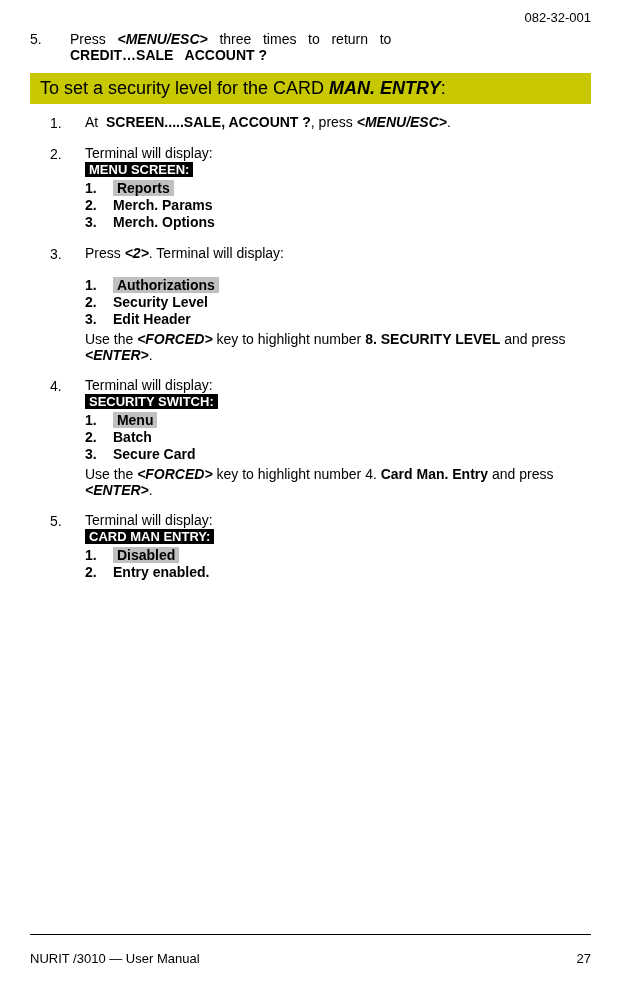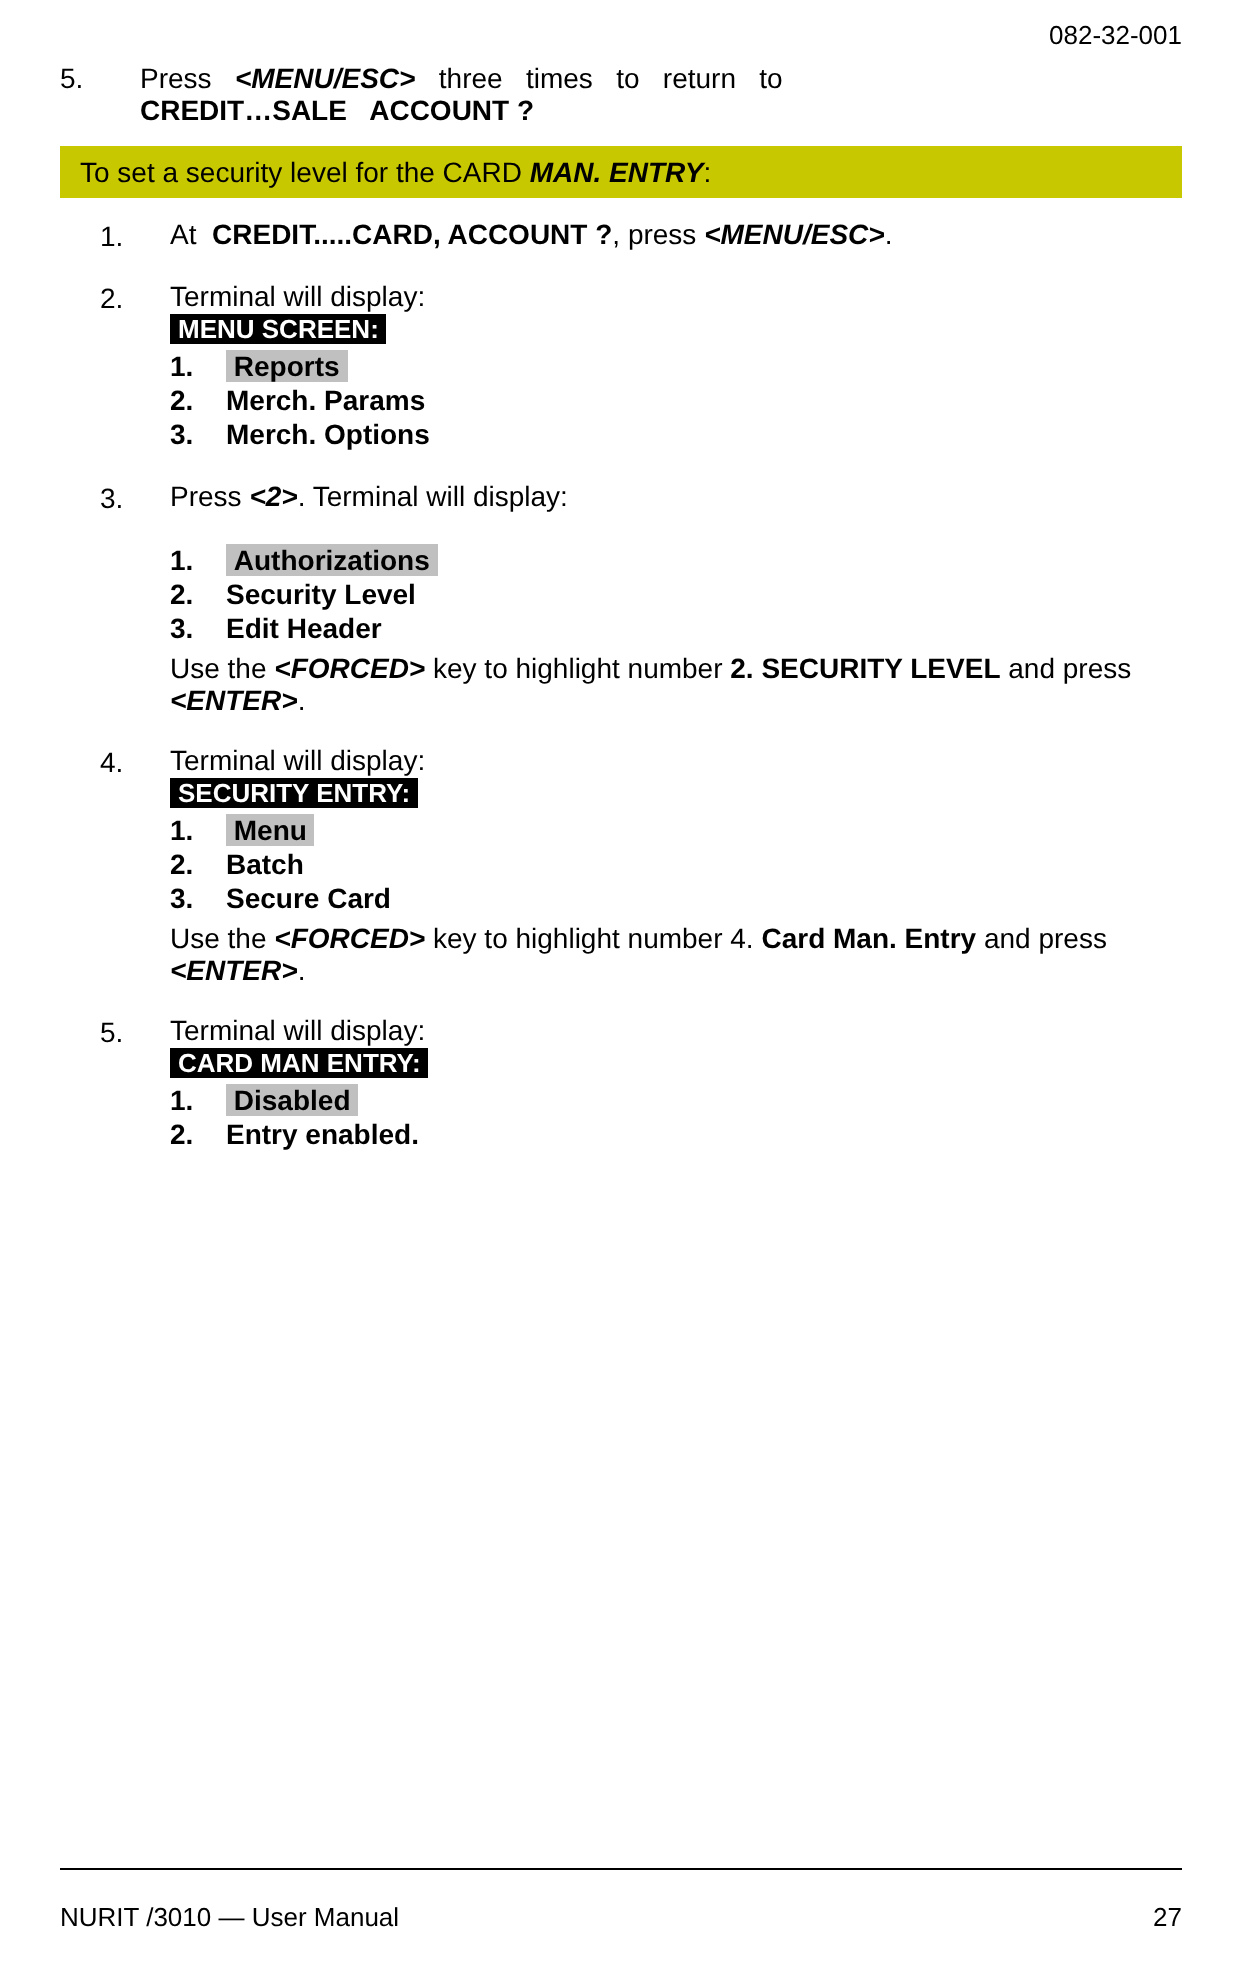--- a/index.html
+++ b/index.html
@@ -42,21 +42,21 @@
       flex: 1;
       font-family: Arial, sans-serif;
       font-size: 14px;
     }
 
     
     .section-header {
       background: #c8c800;
       padding: 5px 10px;
       font-family: Arial, sans-serif;
-      font-size: 14px;
+      font-size: 18px;
       font-weight: normal;
       margin-bottom: 10px;
       display: block;
     }
 
     
     .steps-container {
       padding-left: 20px;
     }
 
@@ -153,21 +153,21 @@
 
   <div class="section-header">
     To set a security level for the CARD <span style="font-weight:bold;font-style:italic;">MAN. ENTRY</span>:
   </div>
 
   <div class="steps-container">
 
     <div class="step-row">
       <div class="num">1.</div>
       <div class="content">
-        At &nbsp;<span class="bold">CREDIT.....CARD, ACCOUNT ?</span>, press <span class="bold italic">&lt;MENU/ESC&gt;</span>.
+        At &nbsp;<span class="bold">SCREEN.....SALE, ACCOUNT ?</span>, press <span class="bold italic">&lt;MENU/ESC&gt;</span>.
       </div>
     </div>
 
     <div class="step-row">
       <div class="num">2.</div>
       <div class="content">
         Terminal will display:<br>
         <span class="screen-label">MENU SCREEN:</span><br>
         <div class="screen-items">
           <div class="item-row">
@@ -199,30 +199,30 @@
           <div class="item-row">
             <span class="item-num">2.</span>
             <span>Security Level</span>
           </div>
           <div class="item-row">
             <span class="item-num">3.</span>
             <span>Edit Header</span>
           </div>
         </div>
         <div class="note-text">
-          Use the <span class="bold italic">&lt;FORCED&gt;</span> key to highlight number <span class="bold">2. SECURITY LEVEL</span> and press <span class="bold italic">&lt;ENTER&gt;</span>.
+          Use the <span class="bold italic">&lt;FORCED&gt;</span> key to highlight number <span class="bold">8. SECURITY LEVEL</span> and press <span class="bold italic">&lt;ENTER&gt;</span>.
         </div>
       </div>
     </div>
 
     <div class="step-row">
       <div class="num">4.</div>
       <div class="content">
         Terminal will display:<br>
-        <span class="screen-label">SECURITY ENTRY:</span><br>
+        <span class="screen-label">SECURITY SWITCH:</span><br>
         <div class="screen-items">
           <div class="item-row">
             <span class="item-num">1.</span>
             <span class="item-highlighted">&nbsp;Menu&nbsp;</span>
           </div>
           <div class="item-row">
             <span class="item-num">2.</span>
             <span>Batch</span>
           </div>
           <div class="item-row">

